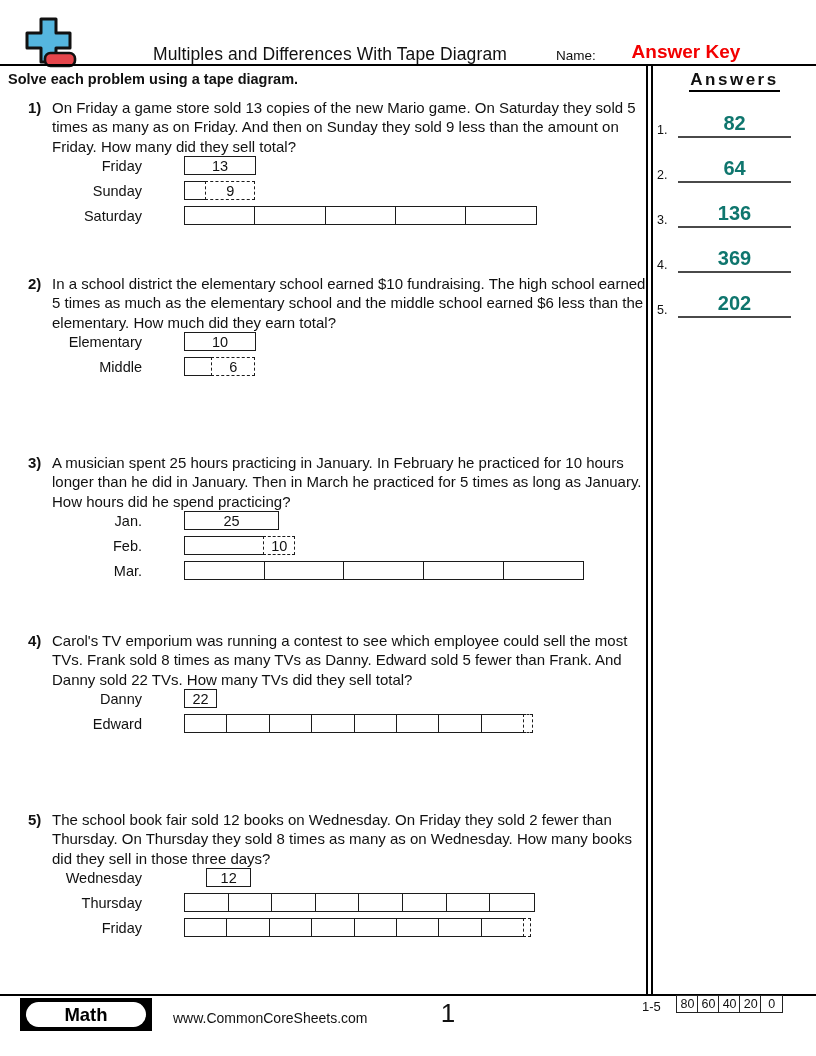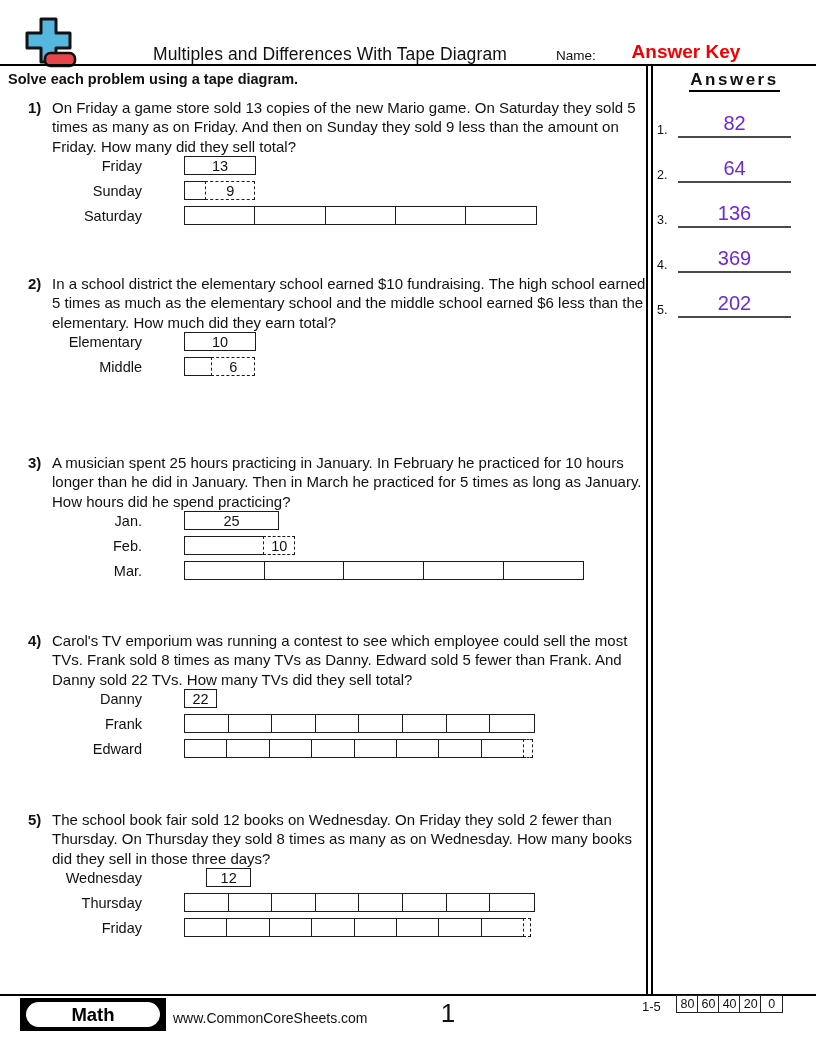--- a/index.html
+++ b/index.html
@@ -19,40 +19,40 @@
   #instruction { left:8px; top:71px; font-size:14.5px; font-weight:bold; }
 
   
   #divider { left:646px; top:66px; width:7px; height:930px;
              border-left:2px solid #000; border-right:2px solid #000; }
   #answers-title { left:653px; top:70px; width:163px; text-align:center; font-size:17px; font-weight:bold; letter-spacing:2.5px; }
   #answers-title span { border-bottom:2px solid #000; padding:0 1px 1px; }
   .ans { position:absolute; left:657px; width:137px; height:32px; }
   .ans .n { position:absolute; left:0; bottom:1px; font-size:12.5px; }
   .ans .v { position:absolute; left:21px; right:3px; bottom:0; text-align:center;
-            color:#6d28d9; font-weight:normal; font-size:20px;
+            color:#0f766e; font-weight:bold; font-size:20px;
             border-bottom:2px solid #4a4a4a; padding-bottom:1px; }
 
   
   .problem { position:absolute; left:28px; width:622px; }
   .ptext { display:flex; font-size:15px; line-height:19.4px; }
   .pnum { width:24px; flex:none; font-weight:bold; }
   .pbody { flex:1; }
   .rows { margin-top:0; }
   .trow { display:flex; align-items:center; height:19px; margin-bottom:6px; }
   .tlabel { width:124px; flex:none; text-align:right; padding-right:10px; font-size:14.5px; }
   .cells { display:flex;padding-left:32px; }
   .cell { height:19px; border:1.7px solid #1c1c1c; margin-left:-1.7px; background:#fff;
           display:flex; align-items:center; justify-content:center; font-size:14.5px; flex:none; }
   .cell:first-child { margin-left:0; }
   .cell.dash { border-style:dashed; }
 
   
   #ftr-line { left:0; top:994px; width:816px; height:2.2px; background:#000; }
-  #badge { left:20px; top:998px; width:146px; height:33px; background:#000; }
+  #badge { left:20px; top:998px; width:132px; height:33px; background:#000; }
   #badge .pill { position:absolute; left:6px; top:4px; right:6px; bottom:4px; background:#fff;
                  border-radius:13px; display:flex; align-items:center; justify-content:center;
                  font-size:18.5px; font-weight:bold; color:#000; }
   #website { left:173px; top:1010px; font-size:14px; }
   #pagenum { left:398px; top:998px; width:100px; text-align:center; font-size:26px; }
   #score-range { left:642px; top:999px; font-size:13px; }
   #score-row { left:676px; top:995px; display:flex; }
   .score-cell { width:22.8px; height:17.5px; border:1.7px solid #222; margin-left:-1.7px; background:#fff;
                 display:flex; align-items:center; justify-content:center; font-size:12.5px; flex:none; }
   .score-cell:first-child { margin-left:0; }
@@ -187,33 +187,20 @@
         <span class="pbody">Carol's TV emporium was running a contest to see which employee could sell the most TVs. Frank sold 8 times as many TVs as Danny. Edward sold 5 fewer than Frank. And Danny sold 22 TVs. How many TVs did they sell total?</span>
       </div>
       <div class="rows">
         <div class="trow">
           <div class="tlabel">Danny</div>
           <div class="cells">
             <div class="cell" style="width: 33px;">22</div>
           </div>
         </div>
         <div class="trow">
-          <div class="tlabel">Frank</div>
-          <div class="cells">
-            <div class="cell" style="width: 45.3px;"></div>
-            <div class="cell" style="width: 45.3px;"></div>
-            <div class="cell" style="width: 45.3px;"></div>
-            <div class="cell" style="width: 45.3px;"></div>
-            <div class="cell" style="width: 45.3px;"></div>
-            <div class="cell" style="width: 45.3px;"></div>
-            <div class="cell" style="width: 45.3px;"></div>
-            <div class="cell" style="width: 45.3px;"></div>
-          </div>
-        </div>
-        <div class="trow">
           <div class="tlabel">Edward</div>
           <div class="cells">
             <div class="cell" style="width: 44.1px;"></div>
             <div class="cell" style="width: 44.1px;"></div>
             <div class="cell" style="width: 44.1px;"></div>
             <div class="cell" style="width: 44.1px;"></div>
             <div class="cell" style="width: 44.1px;"></div>
             <div class="cell" style="width: 44.1px;"></div>
             <div class="cell" style="width: 44.1px;"></div>
             <div class="cell" style="width: 44.1px;"></div>

